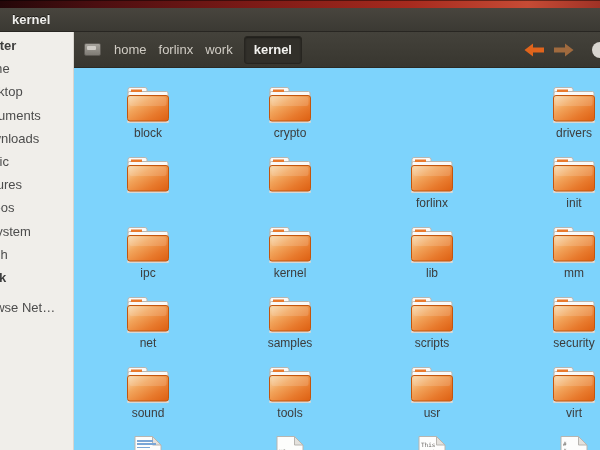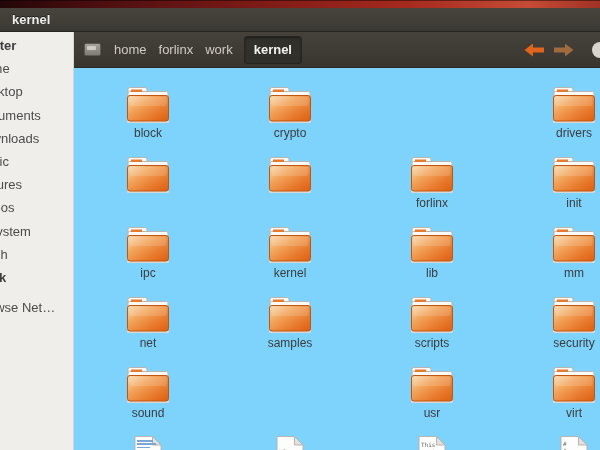--- a/index.html
+++ b/index.html
@@ -268,20 +268,26 @@
       </svg>
     <span class="label">security</span>
   </div>
 
   <div class="cell" style="left:3px;top:297px">
     <svg class="folder">
         <use href="#sym-folder"></use>
       </svg>
     <span class="label">sound</span>
   </div>
+  <div class="cell" style="left:145px;top:297px">
+    <svg class="folder">
+        <use href="#sym-folder"></use>
+      </svg>
+    <span class="label">tools</span>
+  </div>
   <div class="cell" style="left:287px;top:297px">
     <svg class="folder">
         <use href="#sym-folder"></use>
       </svg>
     <span class="label">usr</span>
   </div>
   <div class="cell" style="left:429px;top:297px">
     <svg class="folder">
         <use href="#sym-folder"></use>
       </svg>

